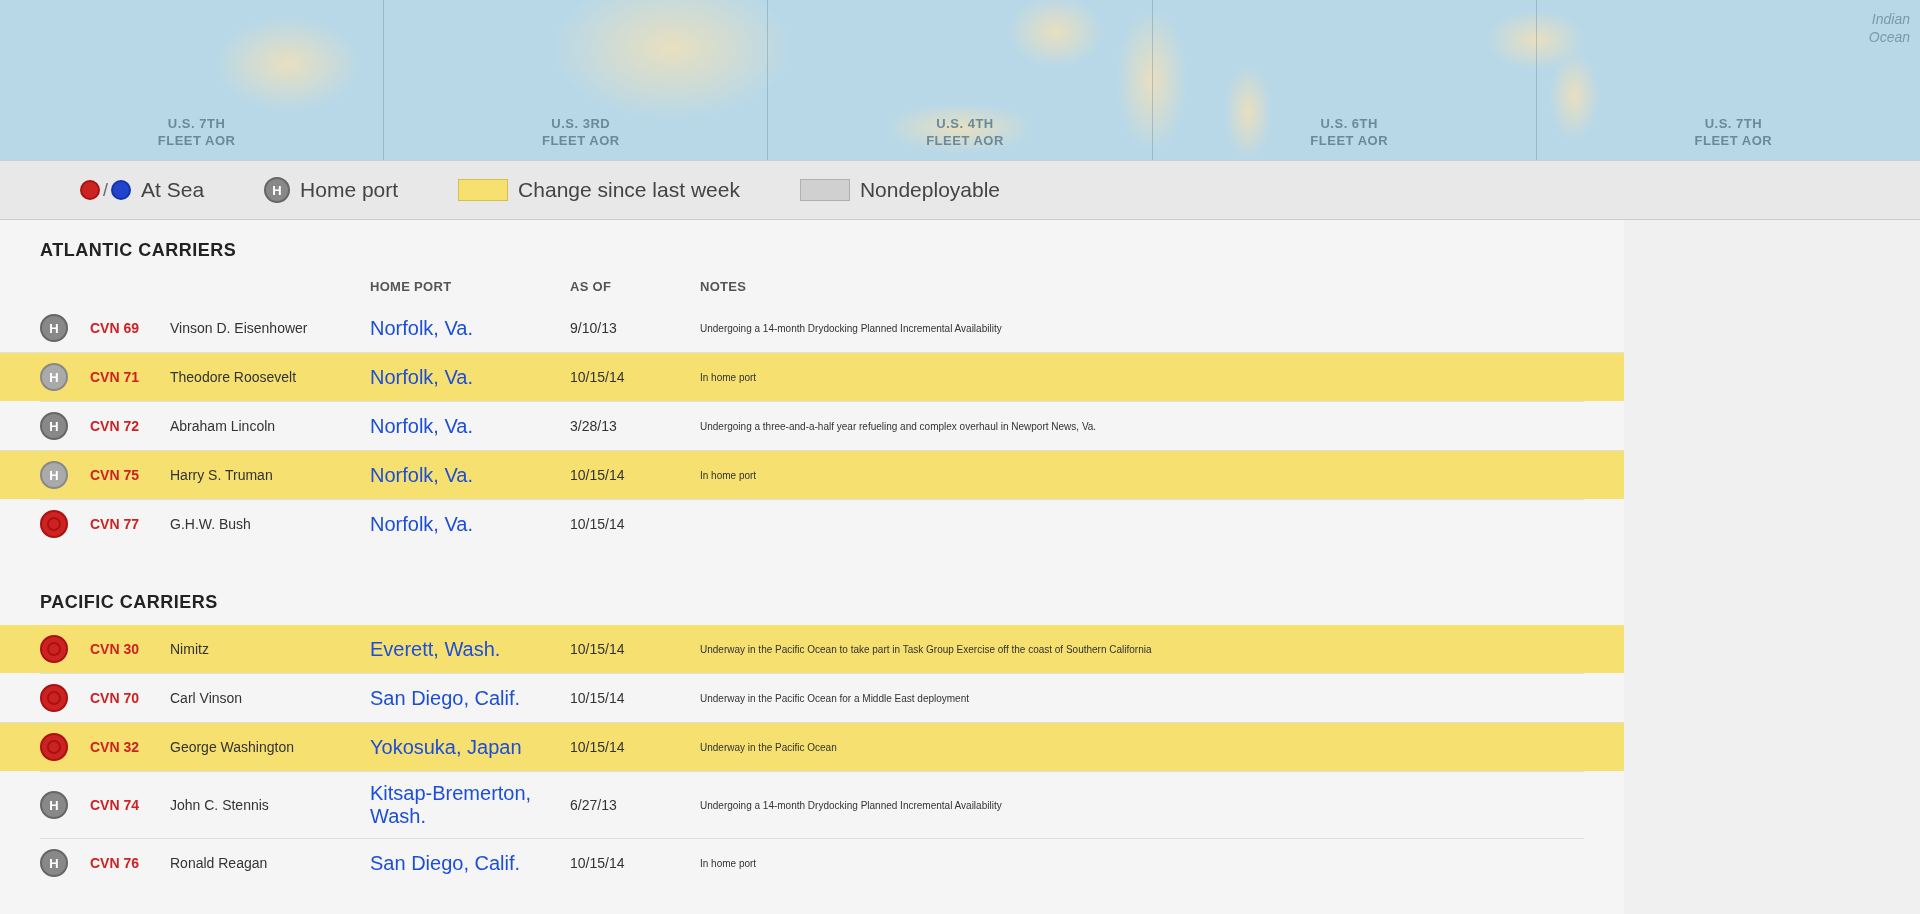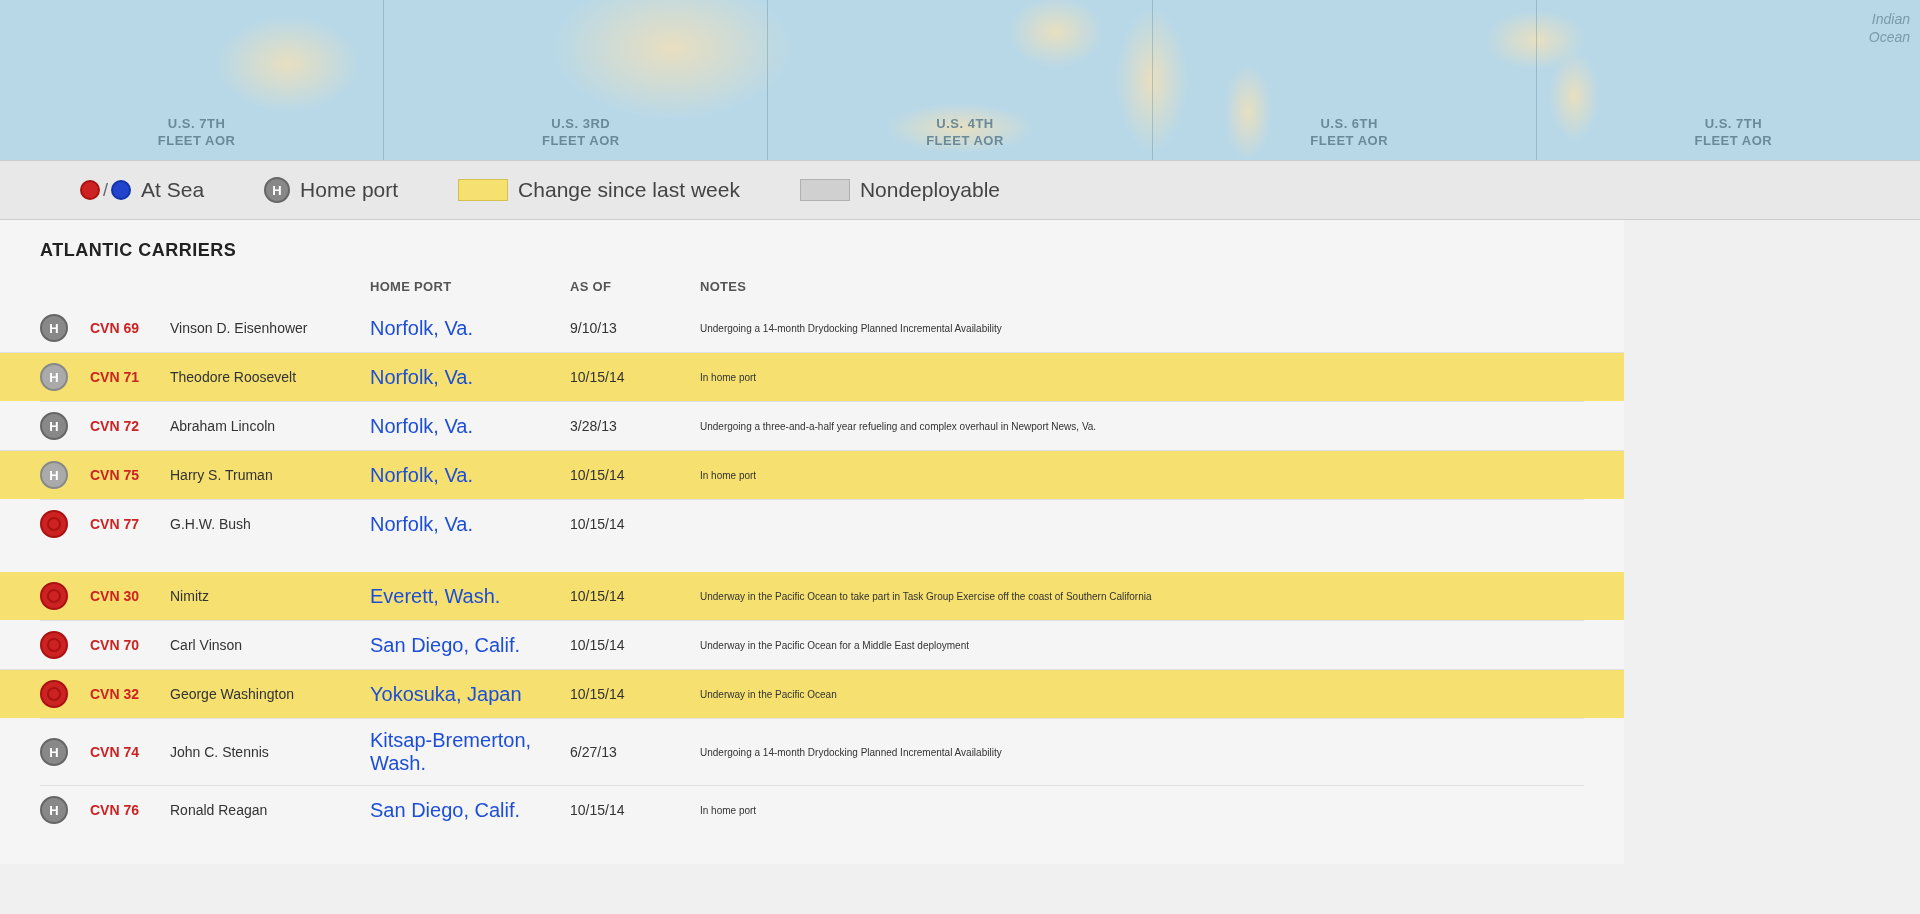--- a/index.html
+++ b/index.html
@@ -376,20 +376,21 @@
         </div>
         <div class="cvn-number">CVN 77</div>
         <div class="ship-name">G.H.W. Bush</div>
         <div class="home-port-text">Norfolk, Va.</div>
         <div class="as-of-text">10/15/14</div>
       </div>
     </div>
 
   <div class="spacer-row"></div>
 
+  <div class="section-title">PACIFIC CARRIERS</div>
 
   <div id="pacific-rows">
       <div class="carrier-row highlight no-border">
         <div>
           <div class="status-icon at-sea-red">
         <svg width="14" height="14" viewBox="0 0 14 14">
           <circle cx="7" cy="7" r="6" fill="#cc2222" stroke="#aa1111" stroke-width="2"></circle>
         </svg>
       </div>
         </div>

